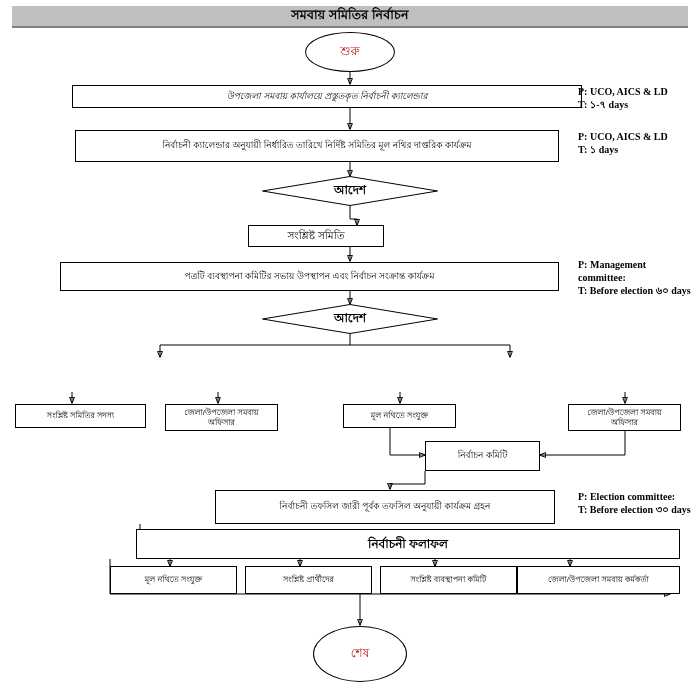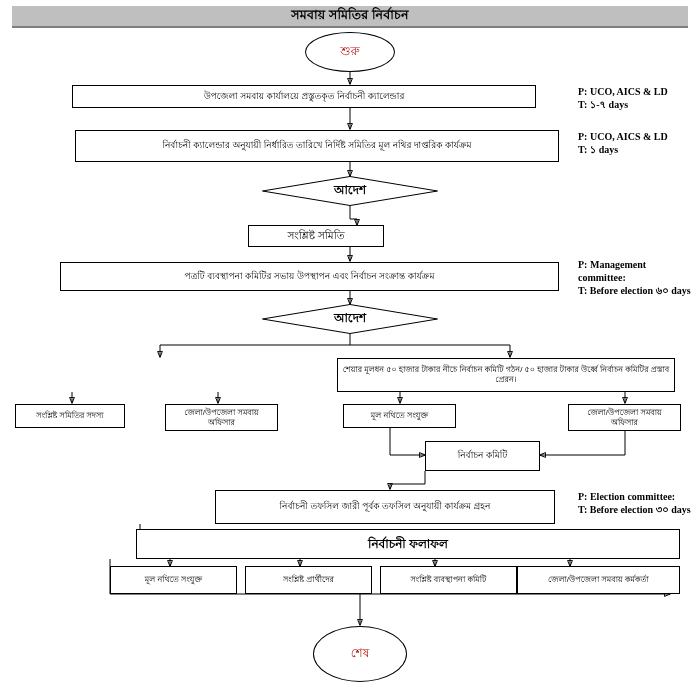--- a/index.html
+++ b/index.html
@@ -167,21 +167,21 @@
     <line x1="110" y1="594" x2="670" y2="594" marker-end="url(#arr)"></line>
     <line x1="110" y1="559" x2="110" y2="594"></line>
 
     <line x1="360" y1="594" x2="360" y2="625" marker-end="url(#arr)"></line>
   </svg>
 
   <div class="terminator" style="left:305px; top:32px; width:90px; height:40px;">
     <span>শুরু</span>
   </div>
 
-  <div class="node n-med" style="left:72px; top:85px; width:464px; height:23px;">
+  <div class="node n-med" style="left:72px; top:85px; width:510px; height:23px;font-style:italic;">
     <span class="txt">উপজেলা সমবায় কার্যালয়ে প্রস্তুতকৃত নির্বাচনী ক্যালেন্ডার</span>
   </div>
   <div class="annot" style="left:578px; top:85px;">
     <div>P: UCO, AICS &amp; LD</div>
     <div>T: ১-৭ days</div>
   </div>
 
   <div class="node n-med" style="left:75px; top:130px; width:484px; height:32px;">
     <span class="txt">নির্বাচনী ক্যালেন্ডার অনুযায়ী নির্ধারিত তারিখে নির্দিষ্ট সমিতির মূল নথির দাপ্তরিক কার্যক্রম</span>
   </div>
@@ -211,25 +211,22 @@
   </div>
 
   <div class="decision" style="left:262px; top:304px; width:176px; height:30px;">
     <svg width="176" height="30" viewBox="0 0 176 30" xmlns="http://www.w3.org/2000/svg">
       <polygon points="88,0.5 175.5,15 88,29.5 0.5,15" fill="#fff" stroke="#000" stroke-width="1"></polygon>
     </svg>
     <span class="dlabel">আদেশ</span>
   </div>
 
 
-  <div class="node n-small" style="left:337px; top:358px; width:338px; height:34px;">
-    <span class="txt">শেয়ার মূলধন ৫০ হাজার টাকার নীচে নির্বাচন কমিটি গঠন/ ৫০ হাজার টাকার উর্ধ্বে নির্বাচন কমিটির প্রস্তাব প্রেরন।</span>
-  </div>
-
-  <div class="node n-small" style="left:15px; top:404px; width:110px; height:24px;justify-content:center;">
+
+  <div class="node n-small" style="left:15px; top:404px; width:131px; height:24px;justify-content:center;">
     <span class="txt">সংশ্লিষ্ট সমিতির সদস্য</span>
   </div>
 
   <div class="node n-small" style="left:165px; top:404px; width:113px; height:27px;">
     <span class="txt">জেলা/উপজেলা সমবায় অফিসার</span>
   </div>
 
   <div class="node n-small" style="left:343px; top:404px; width:113px; height:24px;">
     <span class="txt">মূল নথিতে সংযুক্ত</span>
   </div>

